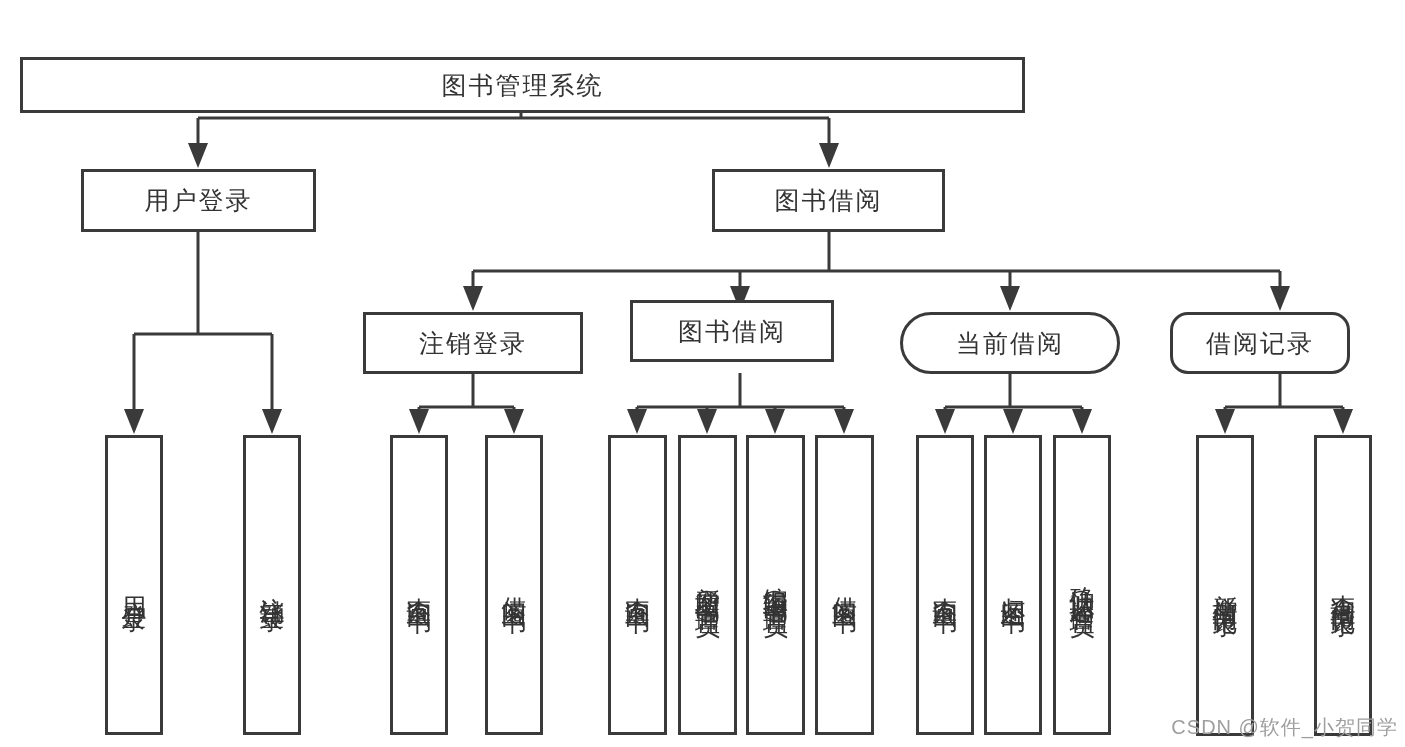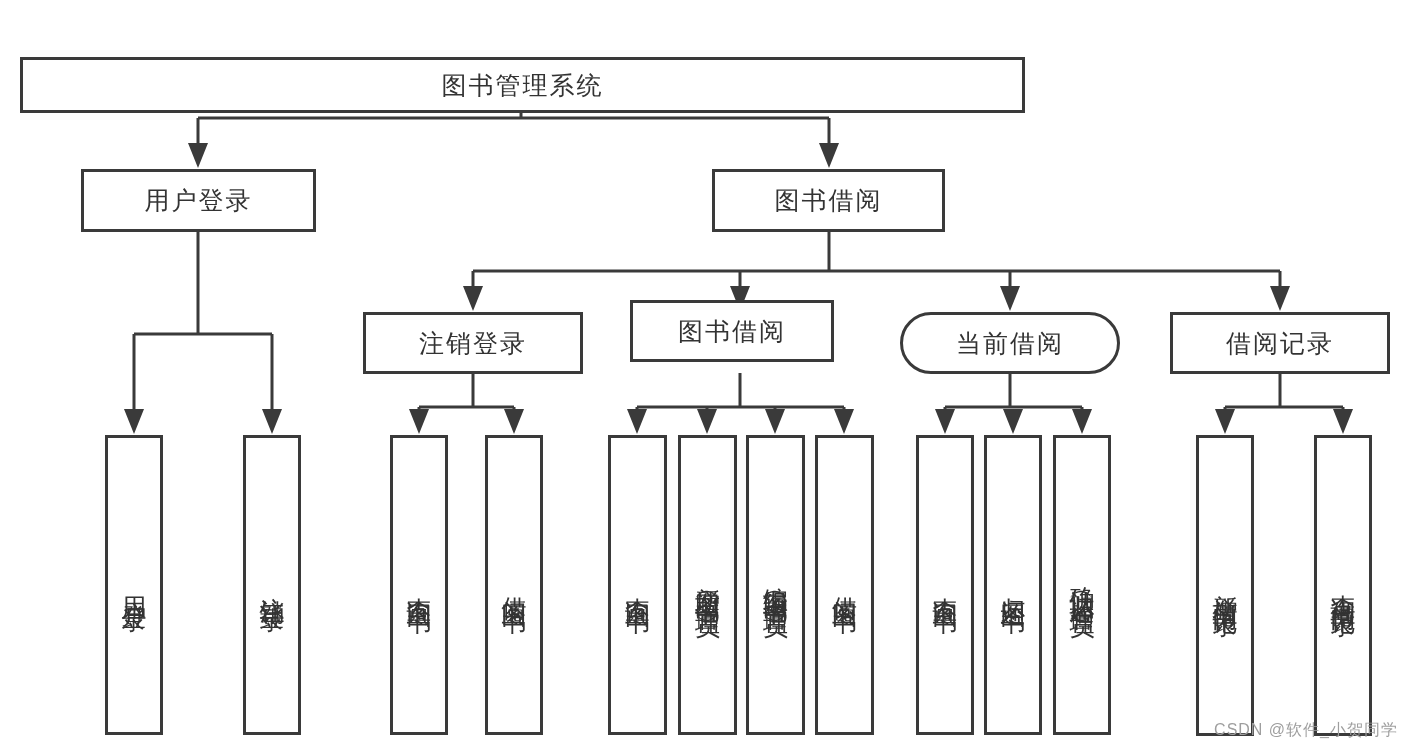--- a/index.html
+++ b/index.html
@@ -44,21 +44,21 @@
   .v{
     writing-mode:vertical-rl;
     text-orientation:mixed;
     letter-spacing:4px;
     line-height:1.0;
   }
   .watermark{
     position:absolute;
     right:7px;
     bottom:6px;
-    font-size:16px;
+    font-size:20px;
     letter-spacing:1px;
     color:var(--watermark);
     z-index:2;
     white-space:nowrap;
   }
 </style>
 </head>
 <body>
 
 <div class="stage">
@@ -96,21 +96,21 @@
   </svg>
 
   <div class="box h" style="left:20px;top:13px;width:1005px;height:56px;margin-top:44px;">图书管理系统</div>
 
   <div class="box h" style="left:81px;top:169px;width:235px;height:63px;">用户登录</div>
   <div class="box h" style="left:712px;top:169px;width:233px;height:63px;">图书借阅</div>
 
   <div class="box h" style="left:363px;top:312px;width:220px;height:62px;">注销登录</div>
   <div class="box h" style="left:630px;top:300px;width:204px;height:62px;">图书借阅</div>
   <div class="box h" style="left:900px;top:312px;width:220px;height:62px;border-radius:31px;">当前借阅</div>
-  <div class="box h" style="left:1170px;top:312px;width:220px;height:62px;">借阅记录</div>
+  <div class="box h" style="left:1170px;top:312px;width:180px;height:62px;border-radius:18px;">借阅记录</div>
 
   <div class="box v" style="left:105px;top:435px;width:58px;height:300px;">用户登录</div>
   <div class="box v" style="left:243px;top:435px;width:58px;height:300px;">注销登录</div>
 
   <div class="box v" style="left:390px;top:435px;width:58px;height:300px;">查询图书</div>
   <div class="box v" style="left:485px;top:435px;width:58px;height:300px;">借阅图书</div>
 
   <div class="box v" style="left:608px;top:435px;width:59px;height:300px;">查询图书</div>
   <div class="box v" style="left:678px;top:435px;width:59px;height:300px;">新增图书（管理员）</div>
   <div class="box v" style="left:746px;top:435px;width:59px;height:300px;">编辑图书（管理员）</div>

